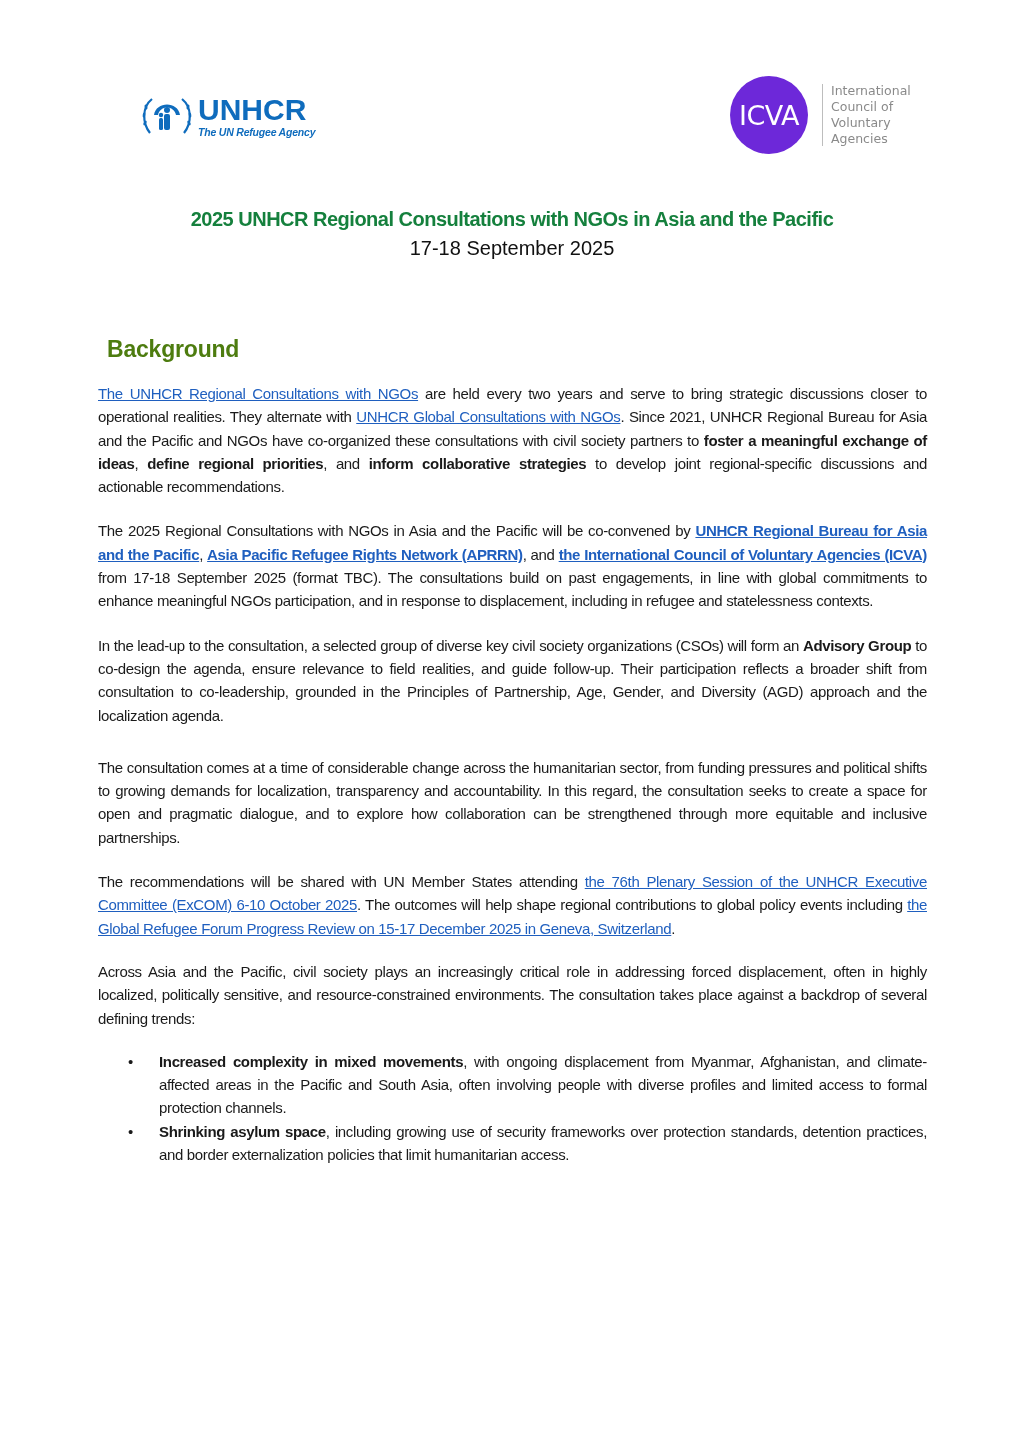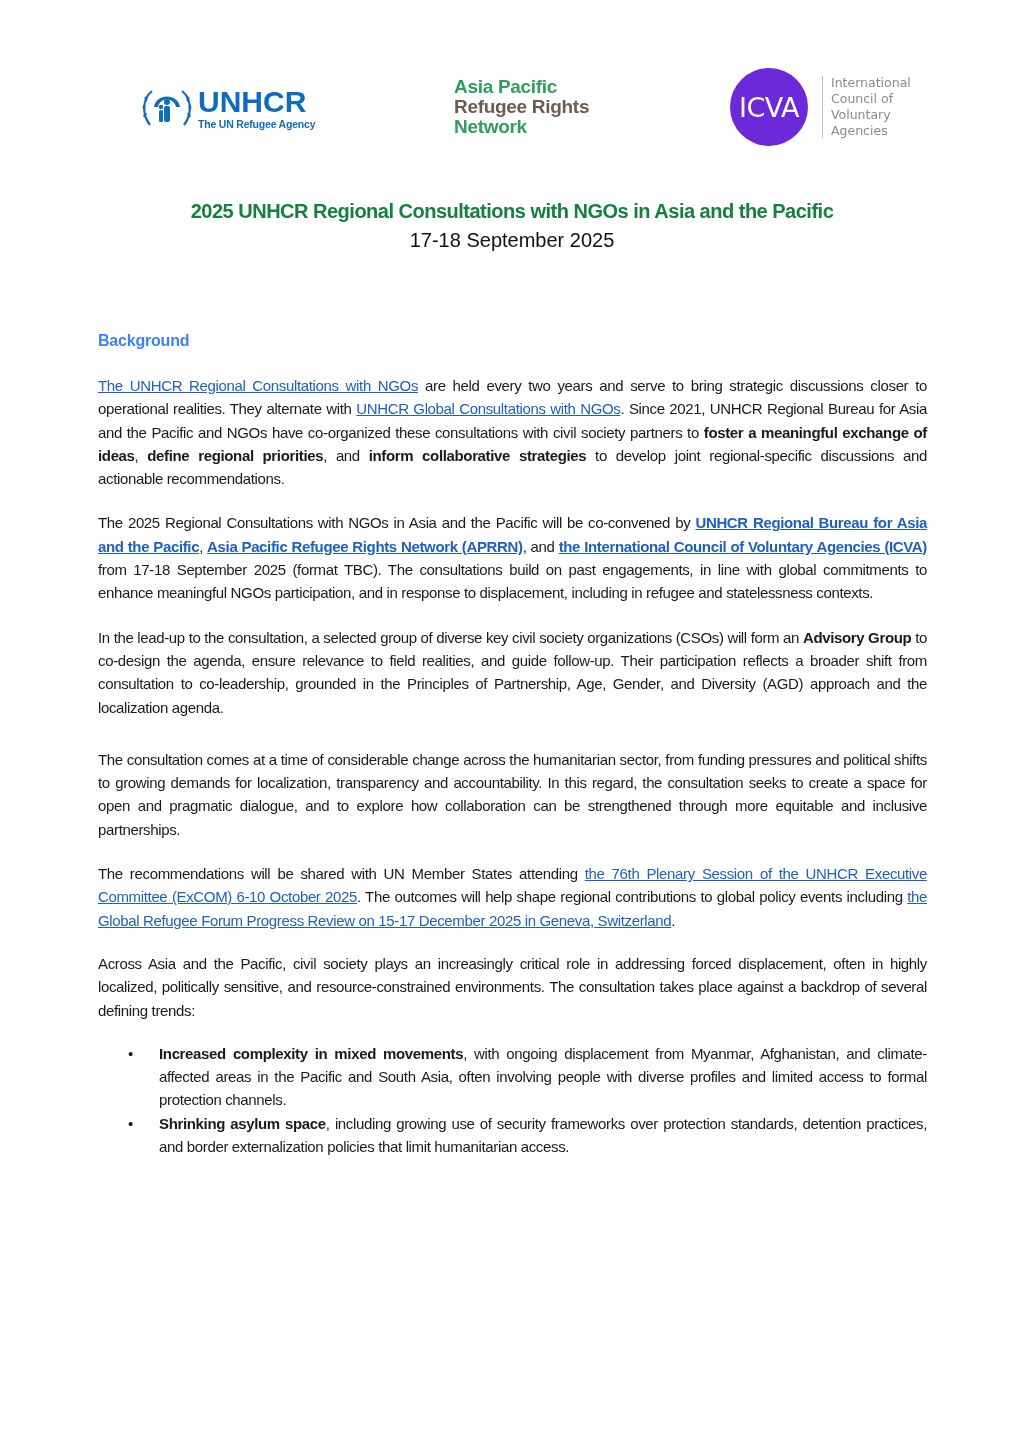--- a/index.html
+++ b/index.html
@@ -1,44 +1,44 @@
 <!DOCTYPE html>
 <html><head>
 <meta charset="utf-8">
 <style>
   html, body { margin: 0; padding: 0; background: #ffffff; }
   body { width: 1024px; height: 1449px; position: relative; font-family: "Liberation Sans", sans-serif; color: #1a1a1a; overflow: hidden; }
-  .page { position: absolute; left: 0; top: 0; width: 1024px; height: 1414px; background: #fff; }
+  .page { position: absolute; left: 0; top: 8px; width: 1024px; height: 1414px; background: #fff; }
 
   
   .logo-unhcr { position: absolute; left: 140px; top: 84px; width: 190px; height: 48px; display: flex; align-items: center; }
   .unhcr-emblem { width: 54px; height: 46px; margin-right: 4px; }
   .unhcr-text { display: flex; flex-direction: column; }
   .unhcr-name { font-family: "Liberation Sans", sans-serif; font-weight: bold; font-size: 30px; color: #0f6cbd; letter-spacing: 0px; line-height: 30px; }
-  .unhcr-sub { font-family: "Liberation Sans", sans-serif; font-weight: bold; font-size: 10.5px; color: #0f6cbd; line-height: 12px; margin-top: 1px; letter-spacing: -0.2px; }
+  .unhcr-sub { font-family: "Liberation Sans", sans-serif; font-weight: bold; font-size: 10.5px; color: #0f6cbd; line-height: 12px; margin-top: 1px; letter-spacing: -0.2px; font-style: italic; }
 
   .logo-aprrn { position: absolute; left: 454px; top: 77px; font-family: "Liberation Sans", sans-serif; font-weight: bold; font-size: 19px; line-height: 20px; letter-spacing: -0.3px; }
   .aprrn-l1 { color: #2f9e5a; }
   .aprrn-l2 { color: #6e5a50; }
   .aprrn-l3 { color: #2f9e5a; }
 
   .logo-icva { position: absolute; left: 730px; top: 68px; display: flex; align-items: center; }
   .icva-circle { width: 78px; height: 78px; border-radius: 50%; background: #6d28d9; color: #fff; display: flex; align-items: center; justify-content: center; font-family: "DejaVu Sans", sans-serif; font-size: 27px; letter-spacing: -0.5px; }
   .icva-divider { width: 1px; height: 62px; background: #bdbdbd; margin-left: 14px; margin-right: 8px; }
   .icva-text { font-family: "DejaVu Sans", sans-serif; font-size: 12.5px; line-height: 16px; color: #8a8a8a; }
 
   
   .title-block { position: absolute; left: 0; top: 197px; width: 1024px; text-align: center; font-family: "Liberation Sans", sans-serif; }
   .title-line1 { font-weight: bold; font-size: 20px; line-height: 29px; color: #111; letter-spacing: -0.3px; }
   .title-line2 { font-weight: bold; font-size: 20px; line-height: 29px; color: #15803d; letter-spacing: -0.5px; }
   .title-line3 { font-size: 20px; line-height: 29px; color: #111; }
 
   
   .content { position: absolute; left: 98px; top: 328px; width: 829px; font-family: "Liberation Sans", sans-serif; font-size: 15px; line-height: 23.3px; color: #1a1a1a; }
-  .section-heading { font-weight: bold; font-size: 16px; color: #3b82f6; margin: 0; line-height: 26px; letter-spacing: -0.2px; }
+  .section-heading { font-weight: bold; font-size: 23px; color: #4d7c0f; margin: 9px; line-height: 26px; letter-spacing: -0.2px; }
   .para { text-align: justify; margin: 0; letter-spacing: -0.35px; }
   .link { color: #1f5fbf; text-decoration: underline; text-decoration-color: #1f5fbf; cursor: pointer; }
   .link-bold { font-weight: bold; }
   b { font-weight: bold; }
 
   .h-bg { margin-top: 0; }
   .p1 { margin-top: 20px; }
   .p2 { margin-top: 21px; }
   .p3 { margin-top: 21px; }
   .p4 { margin-top: 29px; }
@@ -74,25 +74,20 @@
         <circle cx="21" cy="22" r="2.2"></circle>
         <rect x="19" y="25" width="4" height="12" rx="1.5"></rect>
       </g>
     </svg>
     <div class="unhcr-text">
       <span class="unhcr-name">UNHCR</span>
       <span class="unhcr-sub">The UN Refugee Agency</span>
     </div>
   </div>
 
-  <div class="logo-aprrn">
-    <div class="aprrn-l1">Asia Pacific</div>
-    <div class="aprrn-l2">Refugee Rights</div>
-    <div class="aprrn-l3">Network</div>
-  </div>
 
   <div class="logo-icva">
     <div class="icva-circle">
       <span>ICVA</span>
     </div>
     <div class="icva-divider"></div>
     <div class="icva-text">
       <div>International</div>
       <div>Council of</div>
       <div>Voluntary</div>

